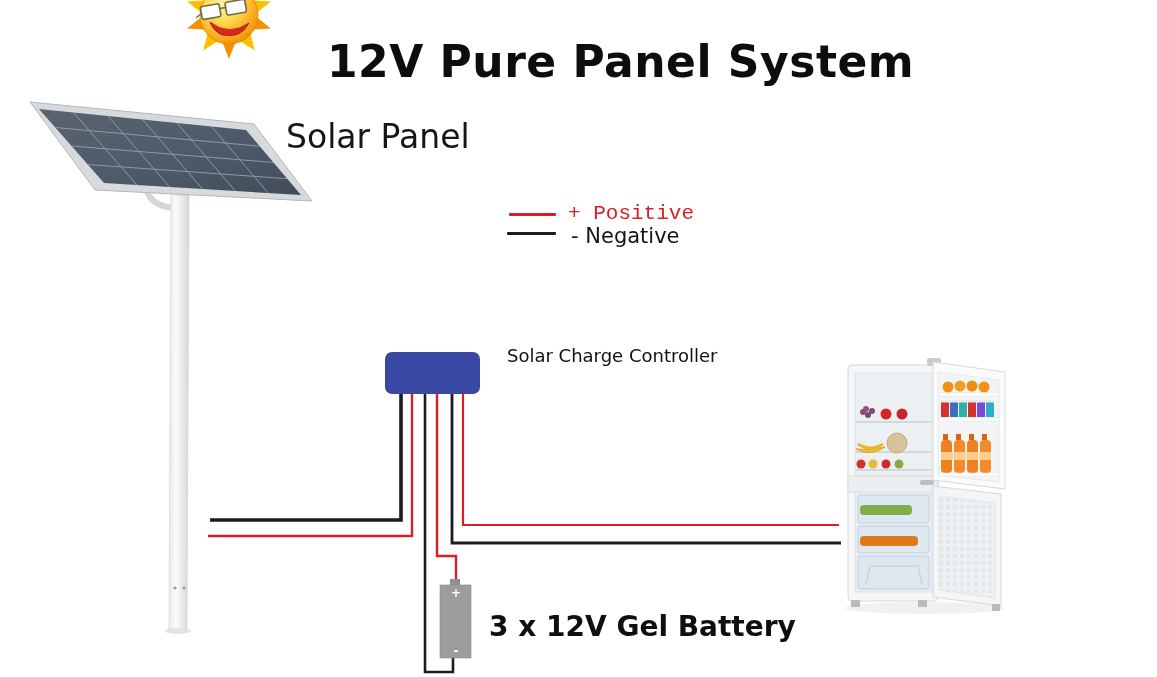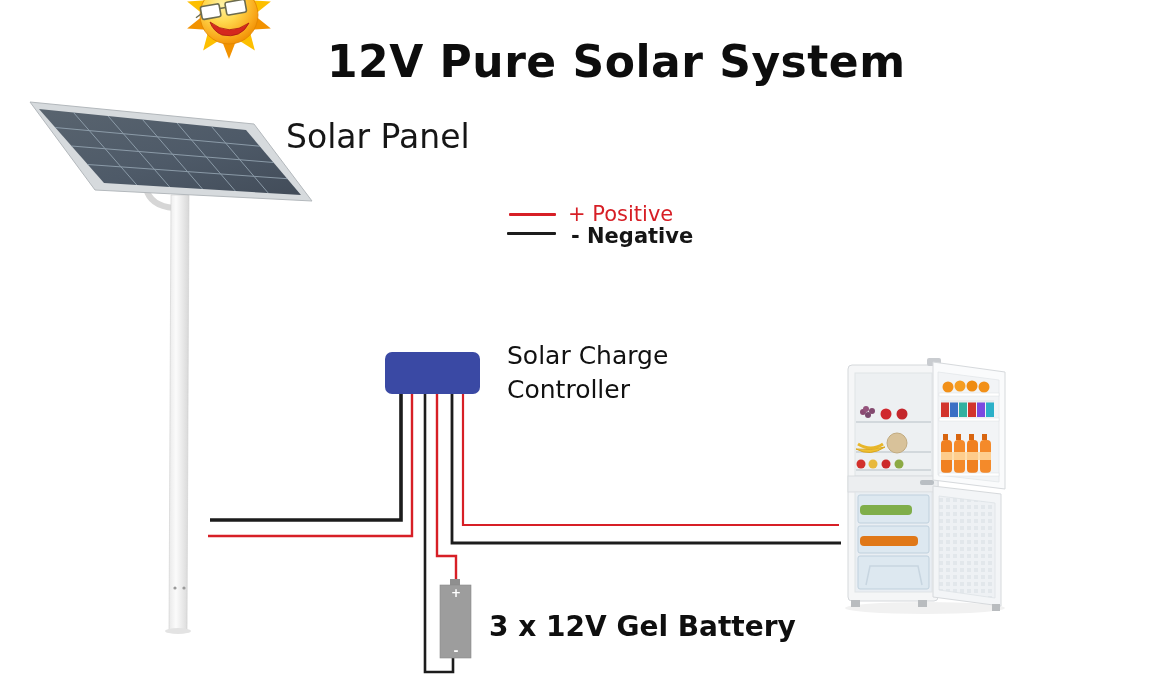--- a/index.html
+++ b/index.html
@@ -6,28 +6,28 @@
   body{
     width:1157px;height:677px;background:#ffffff;overflow:hidden;position:relative;
     font-family:"DejaVu Sans","Liberation Sans",sans-serif;
   }
   .abs{position:absolute;}
   .title{
     left:327px;top:36px;font-size:44px;font-weight:bold;color:var(--title-text,#0d0d0d);
     letter-spacing:0.5px;white-space:nowrap;
   }
   .panel-label{left:286px;top:117px;font-size:33px;color:#161616;white-space:nowrap;}
-  .controller-label{left:507px;top:339px;font-size:25px;line-height:34px;color:#111;width:240px;}
+  .controller-label{left:507px;top:339px;font-size:18px;line-height:34px;color:#111;width:240px;}
   .battery-label{left:489px;top:610px;font-size:28px;font-weight:bold;color:#0f0f0f;white-space:nowrap;}
   .legend-line{height:3px;border-radius:1px;}
   .legend-line.pos{left:509px;top:213px;width:47px;background:var(--positive,#d71f26);}
   .legend-line.neg{left:507px;top:232px;width:49px;background:var(--negative,#1c1c1c);}
   .legend-text{font-size:21px;font-weight:500;white-space:nowrap;}
-  .legend-text.pos{left:568px;top:202px;color:var(--positive,#d71f26);}
-  .legend-text.neg{left:571px;top:224px;color:#151515;font-weight:bold;}
+  .legend-text.pos{left:568px;top:202px;color:var(--positive,#d71f26);font-family:Liberation Mono, monospace;}
+  .legend-text.neg{left:571px;top:224px;color:#151515;}
   svg{position:absolute;left:0;top:0;}
   .wire{fill:none;}
   .wire-pos{stroke:var(--positive,#d71f26);}
   .wire-neg{stroke:var(--negative,#1c1c1c);}
   .ctrl-box{fill:var(--controller,#3a49a4);}
   .battery-body{fill:var(--battery,#9d9d9d);}
   .batt-mark{fill:#ffffff;font-size:12px;font-weight:bold;text-anchor:middle;
     font-family:"DejaVu Sans","Liberation Sans",sans-serif;}
 </style>
 </head>
@@ -200,21 +200,21 @@
     </g>
 
     <g>
       <polygon points="933,486 1001,494 1001,606 933,597" fill="#f3f5f7" stroke="#d6d9dc" stroke-width="1"></polygon>
       <polygon points="939,496 995,503 995,598 939,590" fill="url(#ribs)" stroke="#dde2e6" stroke-width="0.8"></polygon>
       <rect x="992" y="604" width="8" height="7" fill="#b9bcbf"></rect>
     </g>
   </g>
 </svg>
 
-<div class="abs title">12V Pure Solar System</div>
+<div class="abs title">12V Pure Panel System</div>
 
 <div class="abs panel-label">Solar Panel</div>
 
 <div class="abs legend-line pos"></div>
 <div class="abs legend-line neg"></div>
 <div class="abs legend-text pos">+ Positive</div>
 <div class="abs legend-text neg">- Negative</div>
 
 <div class="abs controller-label">Solar Charge Controller</div>
 

